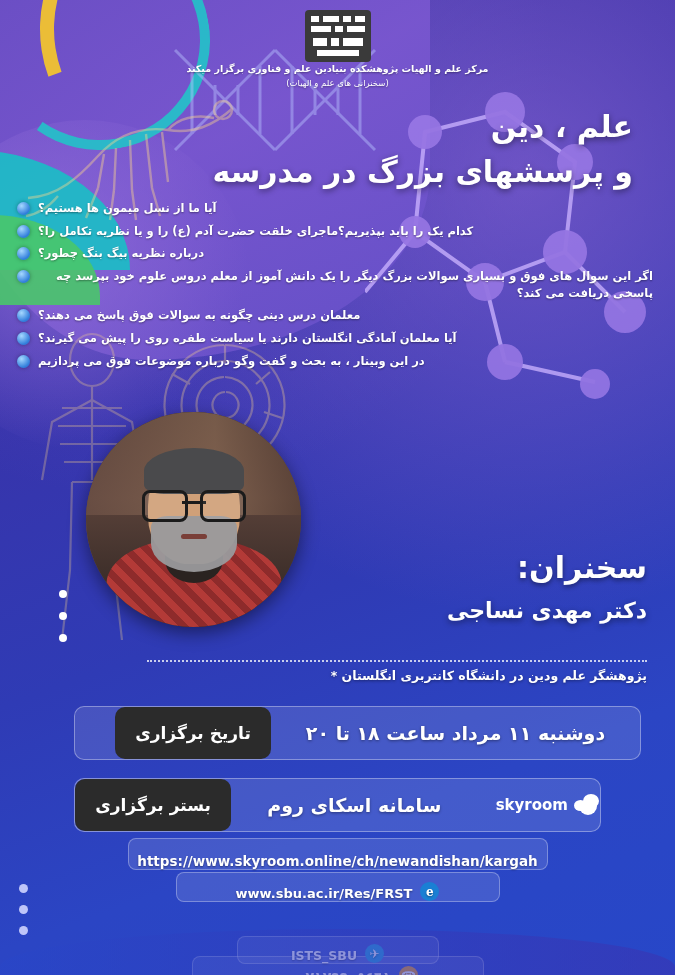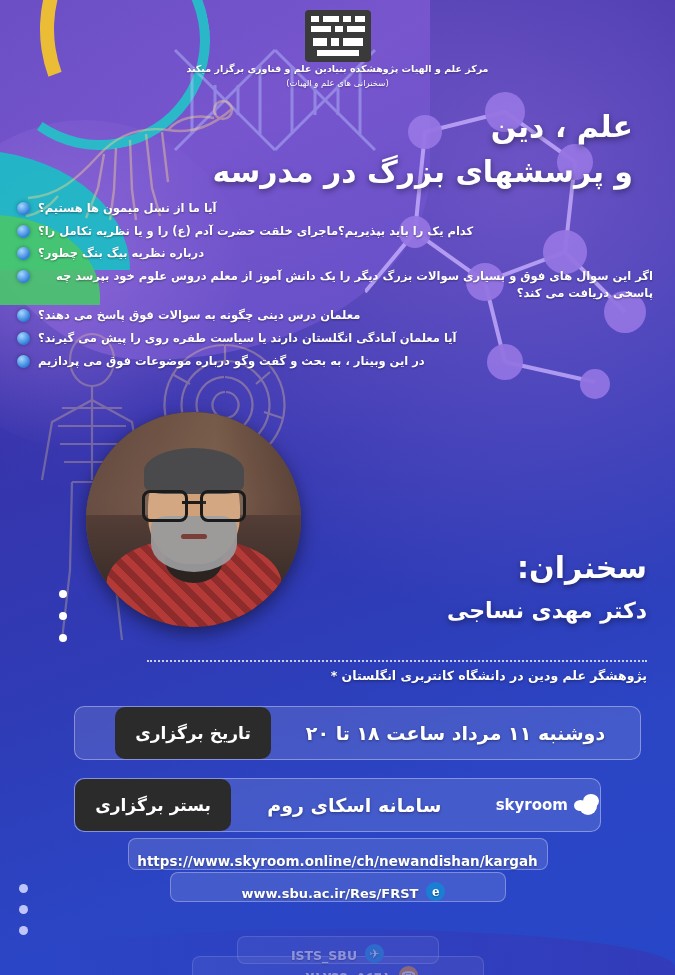--- a/index.html
+++ b/index.html
@@ -195,21 +195,21 @@
 
   
   .pill{
     position:absolute;left:50%;transform:translateX(-50%);
     display:flex;flex-direction:row-reverse;align-items:flex-end;justify-content:center;gap:8px;
     background:rgba(255,255,255,.12);border:1px solid rgba(255,255,255,.30);
     border-radius:8px;color:#ffffff;font-weight:bold;
     text-shadow:0 1px 2px rgba(0,0,0,.4);
   }
   .pill-url{top:838px;width:418px;height:30px;font-size:13.5px;}
-  .pill-site{top:872px;width:322px;height:28px;font-size:13px;padding-left:12px;}
+  .pill-site{top:872px;width:322px;height:28px;font-size:13px;}
   .pill-phone{top:956px;width:250px;height:28px;font-size:14px;padding-left:40px;}
   .pill-tg{top:936px;width:200px;height:26px;font-size:12.5px;}
   .ic{width:19px;height:19px;border-radius:50%;display:inline-flex;align-items:center;justify-content:center;
      font-size:12px;font-weight:bold;color:#ffffff;}
   .ic-e{background:#1a7fd4;font-family:"DejaVu Serif","Liberation Serif",serif;}
   .ic-phone{background:#f0a32b;}
   .ic-tg{background:#2aa3e0;}
   .bottom-curve{
     position:absolute;left:0;bottom:0;width:100%;height:46px;
     background:linear-gradient(90deg,rgba(40,70,200,.55),rgba(60,50,175,.55));

